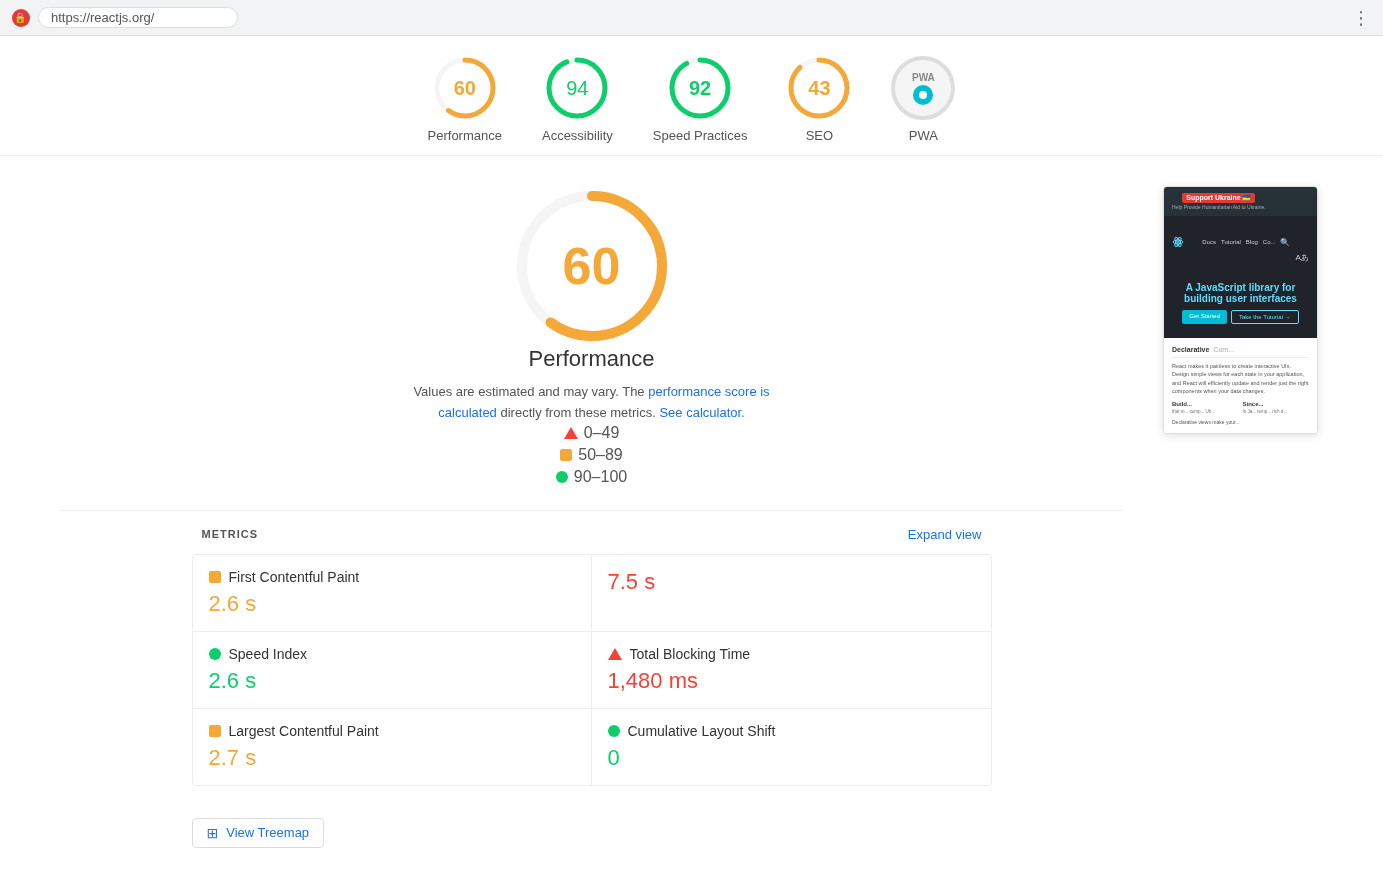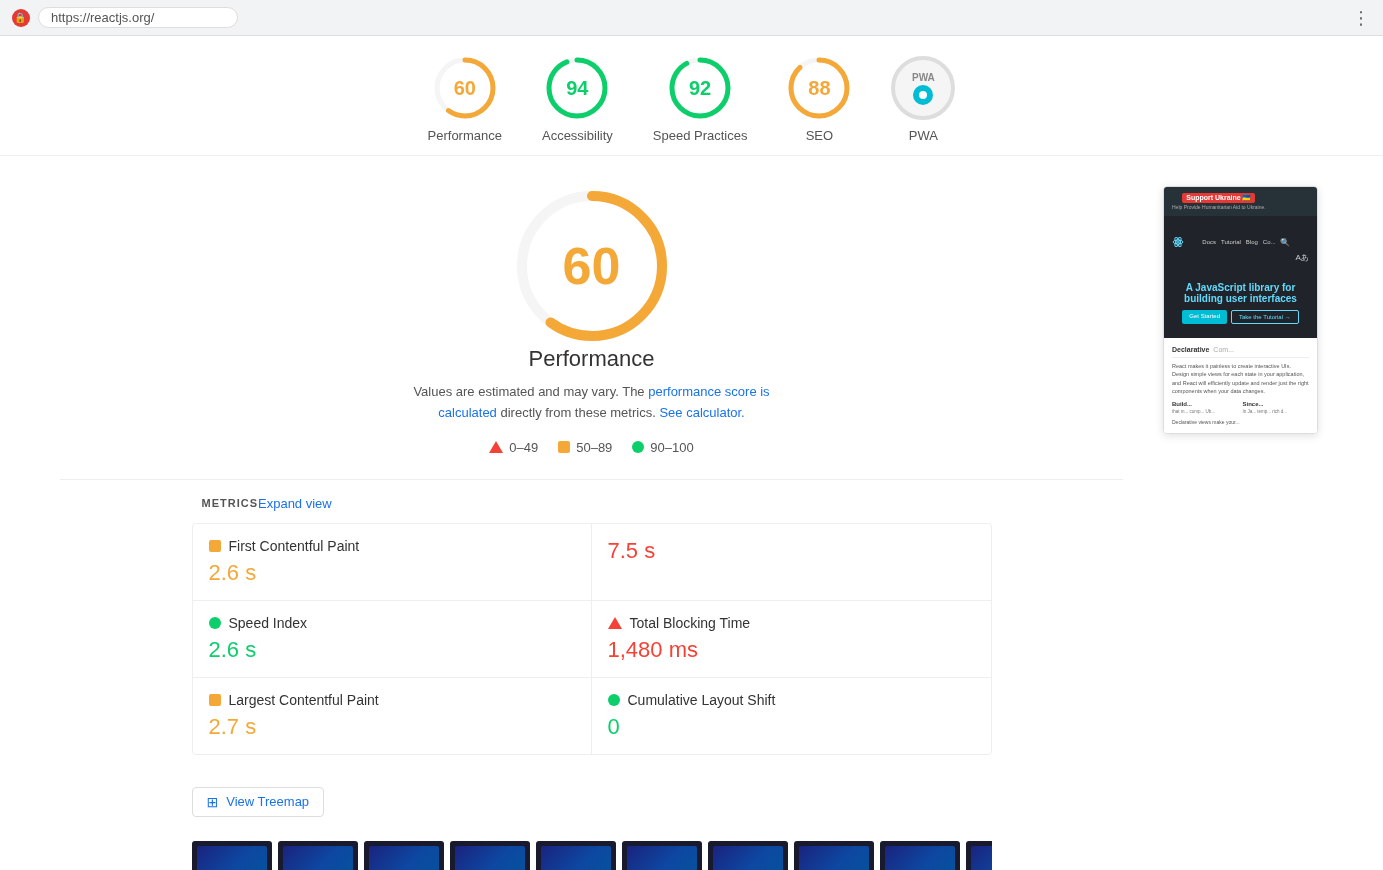--- a/index.html
+++ b/index.html
@@ -32,33 +32,33 @@
     .pwa-text { font-size: 10px; color: #888; font-weight: bold; }
     .pwa-dot { width: 20px; height: 20px; background: #00bcd4; border-radius: 50%; display: flex; align-items: center; justify-content: center; }
     .pwa-dot-inner { width: 8px; height: 8px; background: white; border-radius: 50%; }
 
     
     .main-content { display: flex; padding: 30px 60px; gap: 40px; max-width: 1383px; }
     .left-panel { flex: 1; display: flex; flex-direction: column; align-items: center; }
     .right-panel { flex: 0 0 160px; }
 
     .score-title { font-size: 22px; font-weight: 500; color: #333; margin-bottom: 10px; }
-    .score-desc { font-size: 13px; color: #555; text-align: center; max-width: 360px; line-height: 1.6; margin-bottom: 16px; }
+    .score-desc { font-size: 13px; color: #555; text-align: center; max-width: 360px; line-height: 1.6; }
     .score-desc a { color: #1a73e8; text-decoration: none; }
 
     
-    .legend { display: flex; gap: 20px; align-items: center; font-size: 13px; color: #555; margin-bottom: 24px; }
+    .legend { display: flex; gap: 4px; align-items: center; font-size: 16px; color: #555; margin-bottom: 24px; flex-direction: column; }
     .legend-item { display: flex; align-items: center; gap: 6px; }
     .legend-triangle { width: 0; height: 0; border-left: 7px solid transparent; border-right: 7px solid transparent; border-bottom: 12px solid #f44336; }
     .legend-square { width: 12px; height: 12px; background: #f4a837; border-radius: 2px; }
     .legend-circle { width: 12px; height: 12px; background: #0cce6b; border-radius: 50%; }
 
     
     .metrics-section { width: 100%; max-width: 800px; margin: 0 auto; }
-    .metrics-header { display: flex; justify-content: flex-start; align-items: center; margin-bottom: 12px; padding: 0 10px; }
+    .metrics-header { display: flex; justify-content: space-between; align-items: center; margin-bottom: 12px; padding: 0 10px; }
     .metrics-label { font-size: 11px; font-weight: 700; color: #555; letter-spacing: 1px; text-transform: uppercase; }
     .expand-view { font-size: 13px; color: #1a73e8; cursor: pointer; }
 
     .metrics-grid { display: grid; grid-template-columns: 1fr 1fr; gap: 0; border: 1px solid #eee; border-radius: 4px; overflow: hidden; }
     .metric-cell { padding: 14px 16px; border-bottom: 1px solid #eee; border-right: 1px solid #eee; }
     .metric-cell:nth-child(2n) { border-right: none; }
     .metric-cell:nth-last-child(-n+2) { border-bottom: none; }
     .metric-header { display: flex; align-items: center; gap: 8px; margin-bottom: 6px; }
     .metric-name { font-size: 14px; color: #333; }
     .metric-value { font-size: 22px; font-weight: 500; }
@@ -121,21 +121,21 @@
       </div>
       <span class="score-tab-label">Performance</span>
     </div>
 
     <div class="score-tab">
       <div style="position:relative; width:64px; height:64px;">
         <svg width="64" height="64" viewBox="0 0 64 64">
           <circle cx="32" cy="32" r="28" fill="none" stroke="#f5f5f5" stroke-width="5"></circle>
           <circle cx="32" cy="32" r="28" fill="none" stroke="#0cce6b" stroke-width="5" stroke-dasharray="175.9" stroke-dashoffset="10.6" stroke-linecap="round" transform="rotate(-90 32 32)"></circle>
         </svg>
-        <span style="position:absolute;top:50%;left:50%;transform:translate(-50%,-50%);font-size:20px;font-weight:bold;color:#0cce6b;">94</span>
+        <span style="position:absolute;top:50%;left:50%;transform:translate(-50%,-50%);font-size:20px;font-weight:normal;color:#0cce6b;">94</span>
       </div>
       <span class="score-tab-label">Accessibility</span>
     </div>
 
     <div class="score-tab">
       <div style="position:relative; width:64px; height:64px;">
         <svg width="64" height="64" viewBox="0 0 64 64">
           <circle cx="32" cy="32" r="28" fill="none" stroke="#f5f5f5" stroke-width="5"></circle>
           <circle cx="32" cy="32" r="28" fill="none" stroke="#0cce6b" stroke-width="5" stroke-dasharray="175.9" stroke-dashoffset="14.1" stroke-linecap="round" transform="rotate(-90 32 32)"></circle>
         </svg>
@@ -143,21 +143,21 @@
       </div>
       <span class="score-tab-label">Speed Practices</span>
     </div>
 
     <div class="score-tab">
       <div style="position:relative; width:64px; height:64px;">
         <svg width="64" height="64" viewBox="0 0 64 64">
           <circle cx="32" cy="32" r="28" fill="none" stroke="#f5f5f5" stroke-width="5"></circle>
           <circle cx="32" cy="32" r="28" fill="none" stroke="#f4a837" stroke-width="5" stroke-dasharray="175.9" stroke-dashoffset="21.1" stroke-linecap="round" transform="rotate(-90 32 32)"></circle>
         </svg>
-        <span style="position:absolute;top:50%;left:50%;transform:translate(-50%,-50%);font-size:20px;font-weight:bold;color:#f4a837;">88</span>
+        <span style="position:absolute;top:50%;left:50%;transform:translate(-50%,-50%);font-size:20px;font-weight:bold;color:#f4a837;">43</span>
       </div>
       <span class="score-tab-label">SEO</span>
     </div>
 
     <div class="score-tab">
       <div class="pwa-circle-wrap">
         <span class="pwa-text">PWA</span>
         <div class="pwa-dot">
           <div class="pwa-dot-inner"></div>
         </div>

